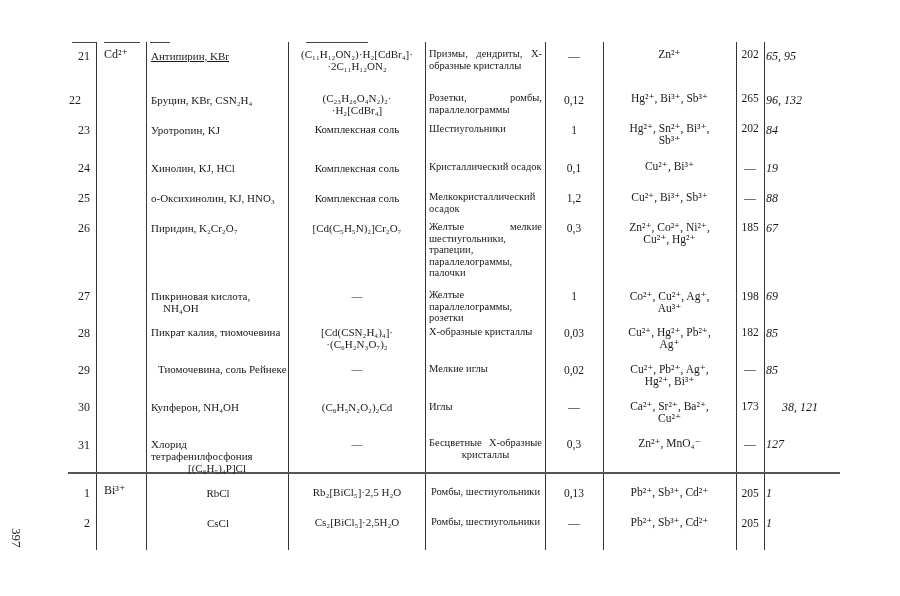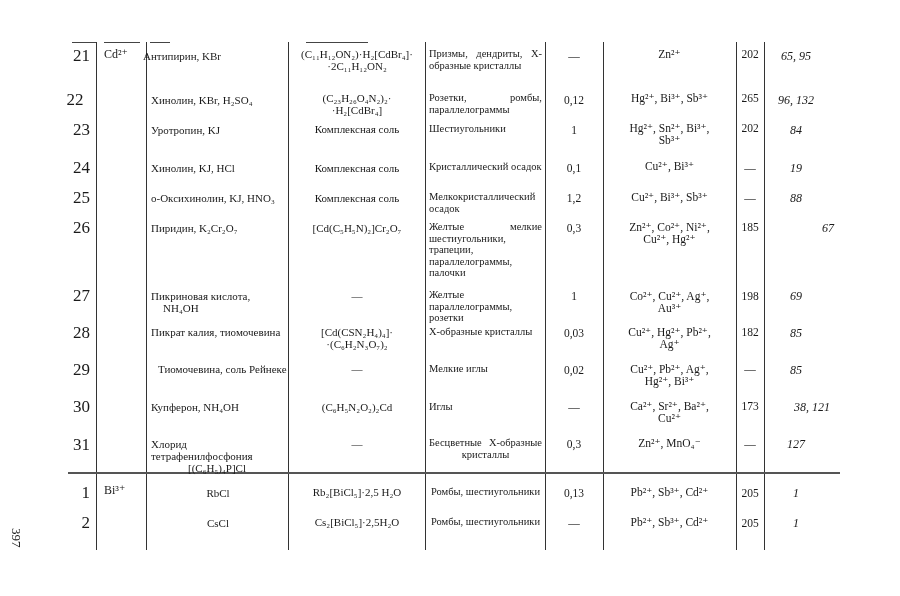--- a/index.html
+++ b/index.html
@@ -7,29 +7,29 @@
       width: 900px; height: 596px; position: relative; overflow: hidden;
       font-family: "Liberation Serif", "DejaVu Serif", serif;
       color: #1a1a1a;
     }
     .page { position: absolute; left: 0; top: 0; width: 900px; height: 596px; }
     .vline { position: absolute; width: 1px; background: #333; }
     .hline { position: absolute; height: 1px; background: #444; }
     .cell {
       position: absolute; font-size: 11px; line-height: 12px;
     }
-    .num { text-align: right; width: 30px; font-size: 17px; }
+    .num { text-align: right; width: 30px; font-size: 12px; }
     .ion { font-size: 12px; }
     .reag { font-size: 11px; }
     .formula { text-align: center; font-size: 11px; }
     .shape { font-size: 10.5px; line-height: 11.5px; text-align: justify; }
     .sens { text-align: center; font-size: 11.5px; }
     .interf { text-align: center; font-size: 11.5px; line-height: 12px; }
     .pg { text-align: center; font-size: 11.5px; }
-    .ref { text-align: center; font-style: italic; font-size: 12px; }
+    .ref { font-style: italic; font-size: 12px; }
     .hang { padding-left: 12px; text-indent: -12px; }
     .page-number {
       position: absolute; left: 24px; top: 528px;
       font-size: 13px; transform: rotate(90deg); transform-origin: left top;
       font-family: "Liberation Serif", serif;
     }
   </style>
 </head>
 <body>
 
@@ -47,33 +47,33 @@
   <div class="hline" style="left:72px; top:42px; width:24px;"></div>
   <div class="hline" style="left:104px; top:42px; width:36px;"></div>
   <div class="hline" style="left:150px; top:42px; width:20px;"></div>
   <div class="hline" style="left:306px; top:42px; width:62px;"></div>
 
   <div class="hline" style="left:68px; top:472px; width:772px; height:2px; background:#555;"></div>
 
   <div>
     <div class="cell num" style="left:60px; top:50px;">21</div>
     <div class="cell ion" style="left:104px; top:48px;">Cd²⁺</div>
-    <div class="cell reag" style="left:143px; top:50px; width:132px;">Антипирин, KBr</div>
+    <div class="cell reag" style="left:151px; top:50px; width:132px;text-decoration:underline;">Антипирин, KBr</div>
     <div class="cell formula" style="left:290px; top:48px; width:134px; white-space:pre-line;">(C₁₁H₁₂ON₂)·H₂[CdBr₄]·
 ·2C₁₁H₁₂ON₂</div>
     <div class="cell shape" style="left:429px; top:48px; width:113px;">Призмы, дендриты, X-образные кристаллы</div>
     <div class="cell sens" style="left:546px; top:50px; width:56px;">—</div>
     <div class="cell interf" style="left:604px; top:48px; width:131px; white-space:pre-line;">Zn²⁺</div>
     <div class="cell pg" style="left:737px; top:48px; width:26px;">202</div>
     <div class="cell ref" style="left:766px; top:50px; width:60px;">65, 95</div>
   </div>
 
   <div>
     <div class="cell num" style="left:60px; top:94px;text-align:center;">22</div>
-    <div class="cell reag" style="left:151px; top:94px; width:132px;">Хинолин, KBr, H₂SO₄</div>
+    <div class="cell reag" style="left:151px; top:94px; width:132px;">Бруцин, KBr, CSN₂H₄</div>
     <div class="cell formula" style="left:290px; top:92px; width:134px; white-space:pre-line;">(C₂₃H₂₆O₄N₂)₂·
 ·H₂[CdBr₄]</div>
     <div class="cell shape" style="left:429px; top:92px; width:113px;">Розетки, ромбы, параллелограммы</div>
     <div class="cell sens" style="left:546px; top:94px; width:56px;">0,12</div>
     <div class="cell interf" style="left:604px; top:92px; width:131px; white-space:pre-line;">Hg²⁺, Bi³⁺, Sb³⁺</div>
     <div class="cell pg" style="left:737px; top:92px; width:26px;">265</div>
     <div class="cell ref" style="left:766px; top:94px; width:60px;">96, 132</div>
   </div>
 
   <div>
@@ -112,21 +112,21 @@
 
   <div>
     <div class="cell num" style="left:60px; top:222px;">26</div>
     <div class="cell reag" style="left:151px; top:222px; width:132px;">Пиридин, K₂Cr₂O₇</div>
     <div class="cell formula" style="left:290px; top:222px; width:134px;">[Cd(C₅H₅N)₂]Cr₂O₇</div>
     <div class="cell shape" style="left:429px; top:221px; width:113px;">Желтые мелкие шестиугольники, трапеции, параллелограммы, палочки</div>
     <div class="cell sens" style="left:546px; top:222px; width:56px;">0,3</div>
     <div class="cell interf" style="left:604px; top:221px; width:131px; white-space:pre-line;">Zn²⁺, Co²⁺, Ni²⁺,
 Cu²⁺, Hg²⁺</div>
     <div class="cell pg" style="left:737px; top:221px; width:26px;">185</div>
-    <div class="cell ref" style="left:766px; top:222px; width:60px;padding-left:32px;">67</div>
+    <div class="cell ref" style="left:766px; top:222px; width:60px;">67</div>
   </div>
 
   <div>
     <div class="cell num" style="left:60px; top:290px;">27</div>
     <div class="cell reag hang" style="left:151px; top:290px; width:125px;">Пикриновая кислота, NH₄OH</div>
     <div class="cell formula" style="left:290px; top:290px; width:134px;">—</div>
     <div class="cell shape" style="left:429px; top:289px; width:113px;">Желтые параллелограммы, розетки</div>
     <div class="cell sens" style="left:546px; top:290px; width:56px;">1</div>
     <div class="cell interf" style="left:604px; top:290px; width:131px; white-space:pre-line;">Co²⁺, Cu²⁺, Ag⁺,
 Au³⁺</div>

